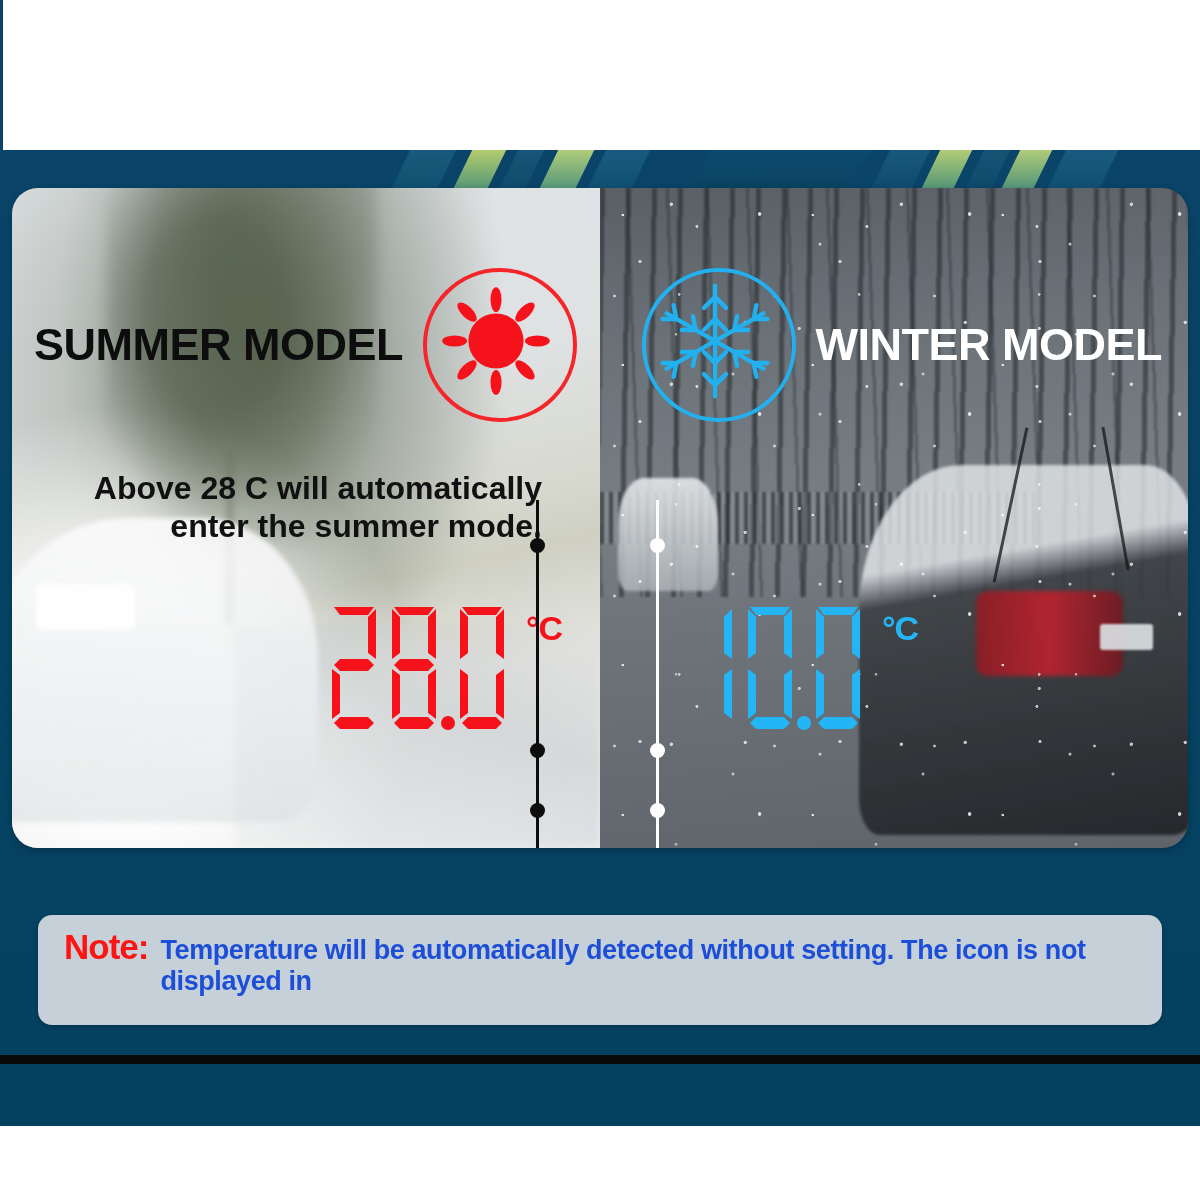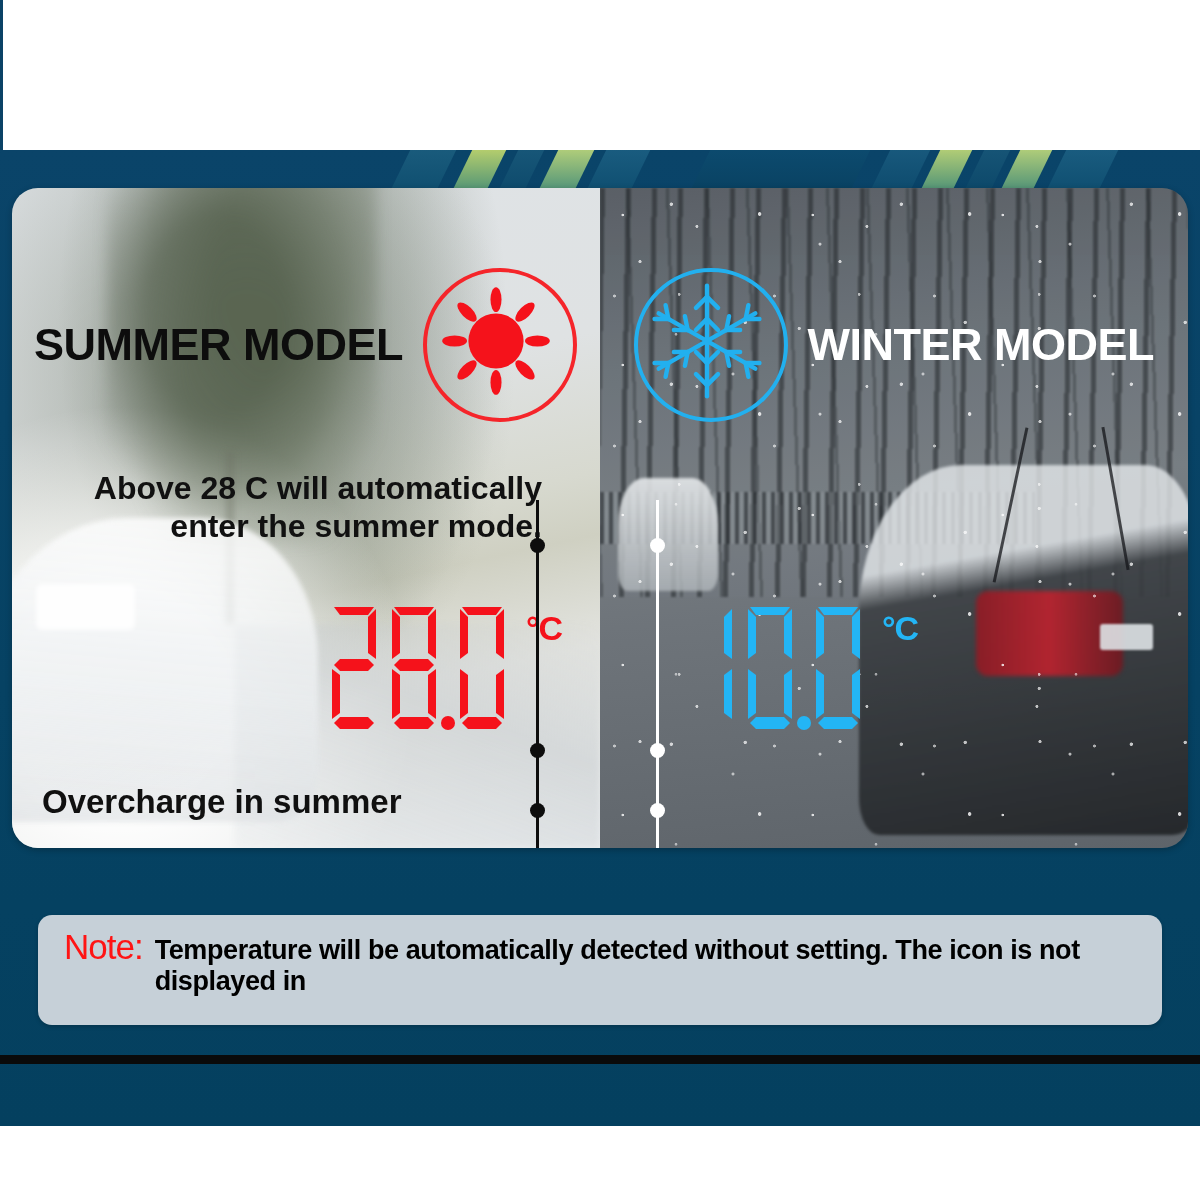--- a/index.html
+++ b/index.html
@@ -122,22 +122,22 @@
   .rail.white{background:#ffffff;}
   .rail-dot{position:absolute;width:15px;height:15px;border-radius:50%;left:-6px;}
   .rail-dot.black{background:#0d0d0d;}
   .rail-dot.white{background:#ffffff;}
 
   
   .note{position:absolute;left:38px;top:765px;width:1124px;height:110px;background:#c6d0d8;
         border-radius:14px;box-shadow:0 2px 4px rgba(0,0,0,.2);
         padding:12px 26px;box-sizing:border-box;}
   .note-l1{display:flex;align-items:baseline;gap:12px;}
-  .note-word{color:#ff1414;font-size:35px;font-weight:400;letter-spacing:-1px;}
-  .note-t1{color:#000000;font-size:27px;font-weight:600;letter-spacing:-.4px;}
+  .note-word{color:#ff1414;font-size:35px;font-weight:700;letter-spacing:-1px;}
+  .note-t1{color:#1d4ed8;font-size:27px;font-weight:600;letter-spacing:-.4px;}
   .note-t2{color:#141414;font-size:27px;font-weight:600;letter-spacing:-.4px;text-align:center;margin-top:14px;}
 </style>
 </head>
 <body>
 
 <div id="root">
 
   <div class="top-left-rule"></div>
 
   <div class="frame">
@@ -215,21 +215,20 @@
                 <polygon points="130,6 130,56 138,50 138,14"></polygon>
                 <polygon points="174,66 174,116 166,110 166,72"></polygon>
                 <polygon points="130,66 130,116 138,110 138,72"></polygon>
                 <polygon points="132,120 138,114 166,114 172,120 166,126 138,126"></polygon>
               </g>
             </svg>
           </div>
           <div class="deg red">°C</div>
         </div>
 
-        <div class="caption summer-caption" style="left:30px;top:595px;">Overcharge in summer</div>
 
         <div class="rail black" style="left:524px;top:312px;height:350px;">
           <div class="rail-dot black" style="top:38px;"></div>
           <div class="rail-dot black" style="top:243px;"></div>
           <div class="rail-dot black" style="top:303px;"></div>
         </div>
       </div>
 
       <div class="half">
         <div class="winter-photo">
@@ -237,21 +236,21 @@
           <div class="winter-ridge"></div>
           <div class="winter-smallcar"></div>
           <div class="winter-bigcar"></div>
           <div class="winter-red"></div>
           <div class="winter-plate"></div>
           <div class="winter-wiper" style="right:30%;bottom:40%;height:24%;transform:rotate(12deg);"></div>
           <div class="winter-wiper" style="right:12%;bottom:42%;height:22%;transform:rotate(-10deg);"></div>
           <div class="snow"></div>
         </div>
 
-        <div class="mode-row" style="right:34px;top:80px;">
+        <div class="mode-row" style="right:26px;top:80px;">
           <div class="icon-circle flake-circle">
             <svg viewBox="0 0 100 100" width="138" height="138" style="position:absolute;left:0;top:0;">
               <g stroke="#22b0ef" stroke-width="3.2" stroke-linecap="round" fill="none">
                 <line x1="50" y1="10" x2="50" y2="90"></line>
                 <line x1="15" y1="30" x2="85" y2="70"></line>
                 <line x1="85" y1="30" x2="15" y2="70"></line>
                 <line x1="50" y1="18" x2="42" y2="26"></line>
                   <line x1="50" y1="18" x2="58" y2="26"></line>
                 <line x1="50" y1="34" x2="42" y2="42"></line>
                   <line x1="50" y1="34" x2="58" y2="42"></line>

